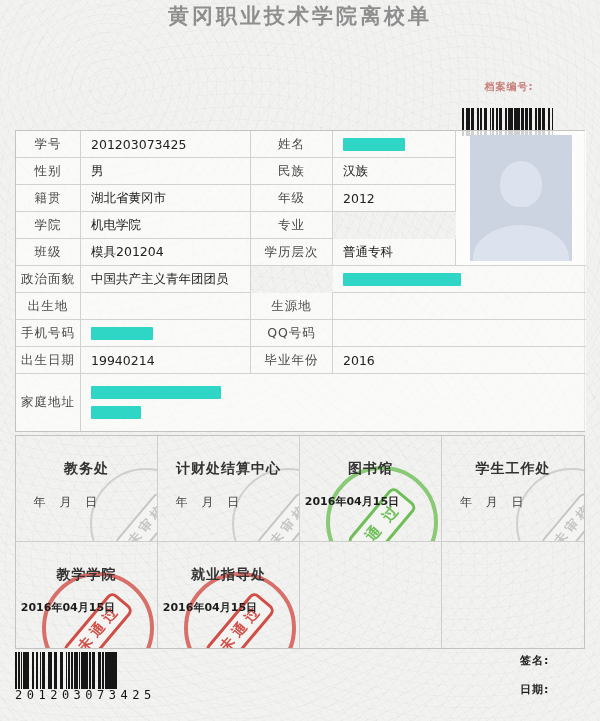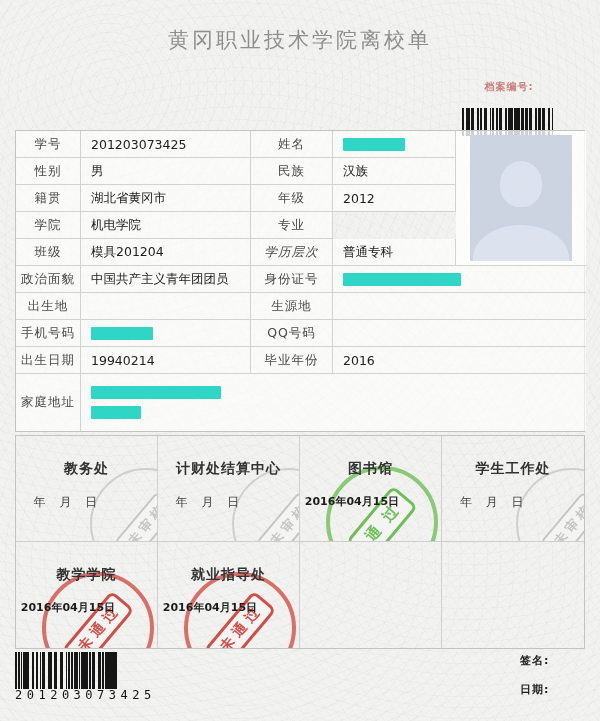--- a/index.html
+++ b/index.html
@@ -7,22 +7,22 @@
     width:600px;height:721px;position:relative;overflow:hidden;
     font-family:"DejaVu Sans","Liberation Sans",sans-serif;
     background:
       repeating-radial-gradient(circle at 18% 12%, rgba(150,150,150,.055) 0 1px, transparent 1px 9px),
       repeating-radial-gradient(circle at 78% 34%, rgba(150,150,150,.05) 0 1px, transparent 1px 11px),
       repeating-radial-gradient(circle at 40% 78%, rgba(150,150,150,.05) 0 1px, transparent 1px 13px),
       repeating-linear-gradient(55deg, rgba(150,150,150,.04) 0 1px, transparent 1px 7px),
       #f2f2f0;
   }
   .title{
-    margin:0;padding-top:26px;text-align:center;
-    font-size:21px;font-weight:normal;color:#8e8e8e;letter-spacing:3px;
+    margin:0;padding-top:2px;text-align:center;
+    font-size:21px;font-weight:bold;color:#8e8e8e;letter-spacing:3px;
   }
   
   .archive{position:absolute;top:80px;right:28px;width:126px;text-align:center;}
   .archive-label{font-size:10px;font-weight:bold;letter-spacing:1px;margin-bottom:14px;}
   .barcode{font-size:0;line-height:0;}
   .barcode i{display:inline-block;height:100%;background:#161616;vertical-align:top;}
   .top-barcode{width:124px;height:28px;}
   
   .info-table{
     position:absolute;left:15px;top:130px;width:570px;
@@ -108,25 +108,24 @@
       <div class="cell val" style="grid-area: 2 / 4;">汉族</div>
       <div class="cell lbl" style="grid-area: 3 / 1;">籍贯</div>
       <div class="cell lbl" style="grid-area: 3 / 3;">年级</div>
       <div class="cell val" style="grid-area: 3 / 2;">湖北省黄冈市</div>
       <div class="cell val" style="grid-area: 3 / 4;">2012</div>
       <div class="cell lbl" style="grid-area: 4 / 1;">学院</div>
       <div class="cell val" style="grid-area: 4 / 2;">机电学院</div>
       <div class="cell lbl" style="grid-area: 4 / 3;">专业</div>
       <div class="cell lbl" style="grid-area: 5 / 1;">班级</div>
       <div class="cell val" style="grid-area: 5 / 2;">模具201204</div>
-      <div class="cell lbl" style="grid-area: 5 / 3; font-style: italic;">学历层次</div>
+      <div class="cell lbl" style="grid-area: 5 / 3;">学历层次</div>
       <div class="cell val" style="grid-area: 5 / 4; text-align: center;">普通专科</div>
       <div class="cell lbl" style="grid-area: 6 / 1;">政治面貌</div>
       <div class="cell val" style="grid-area: 6 / 2;">中国共产主义青年团团员</div>
-      <div class="cell lbl" style="grid-area: 6 / 3;">身份证号</div>
       <div class="cell val no-br" style="grid-area: 6 / 4 / auto / 6;">
         <span class="redact" style="width: 118px; background: rgb(47, 214, 197);"></span>
       </div>
       <div class="cell lbl" style="grid-area: 7 / 1;">出生地</div>
       <div class="cell val" style="grid-area: 7 / 2;"></div>
       <div class="cell lbl" style="grid-area: 7 / 3;">生源地</div>
       <div class="cell val no-br" style="grid-area: 7 / 4 / auto / 6;"></div>
       <div class="cell lbl" style="grid-area: 8 / 1;">手机号码</div>
       <div class="cell val" style="grid-area: 8 / 2;">
         <span class="redact" style="width: 62px; background: rgb(47, 214, 197);"></span>

